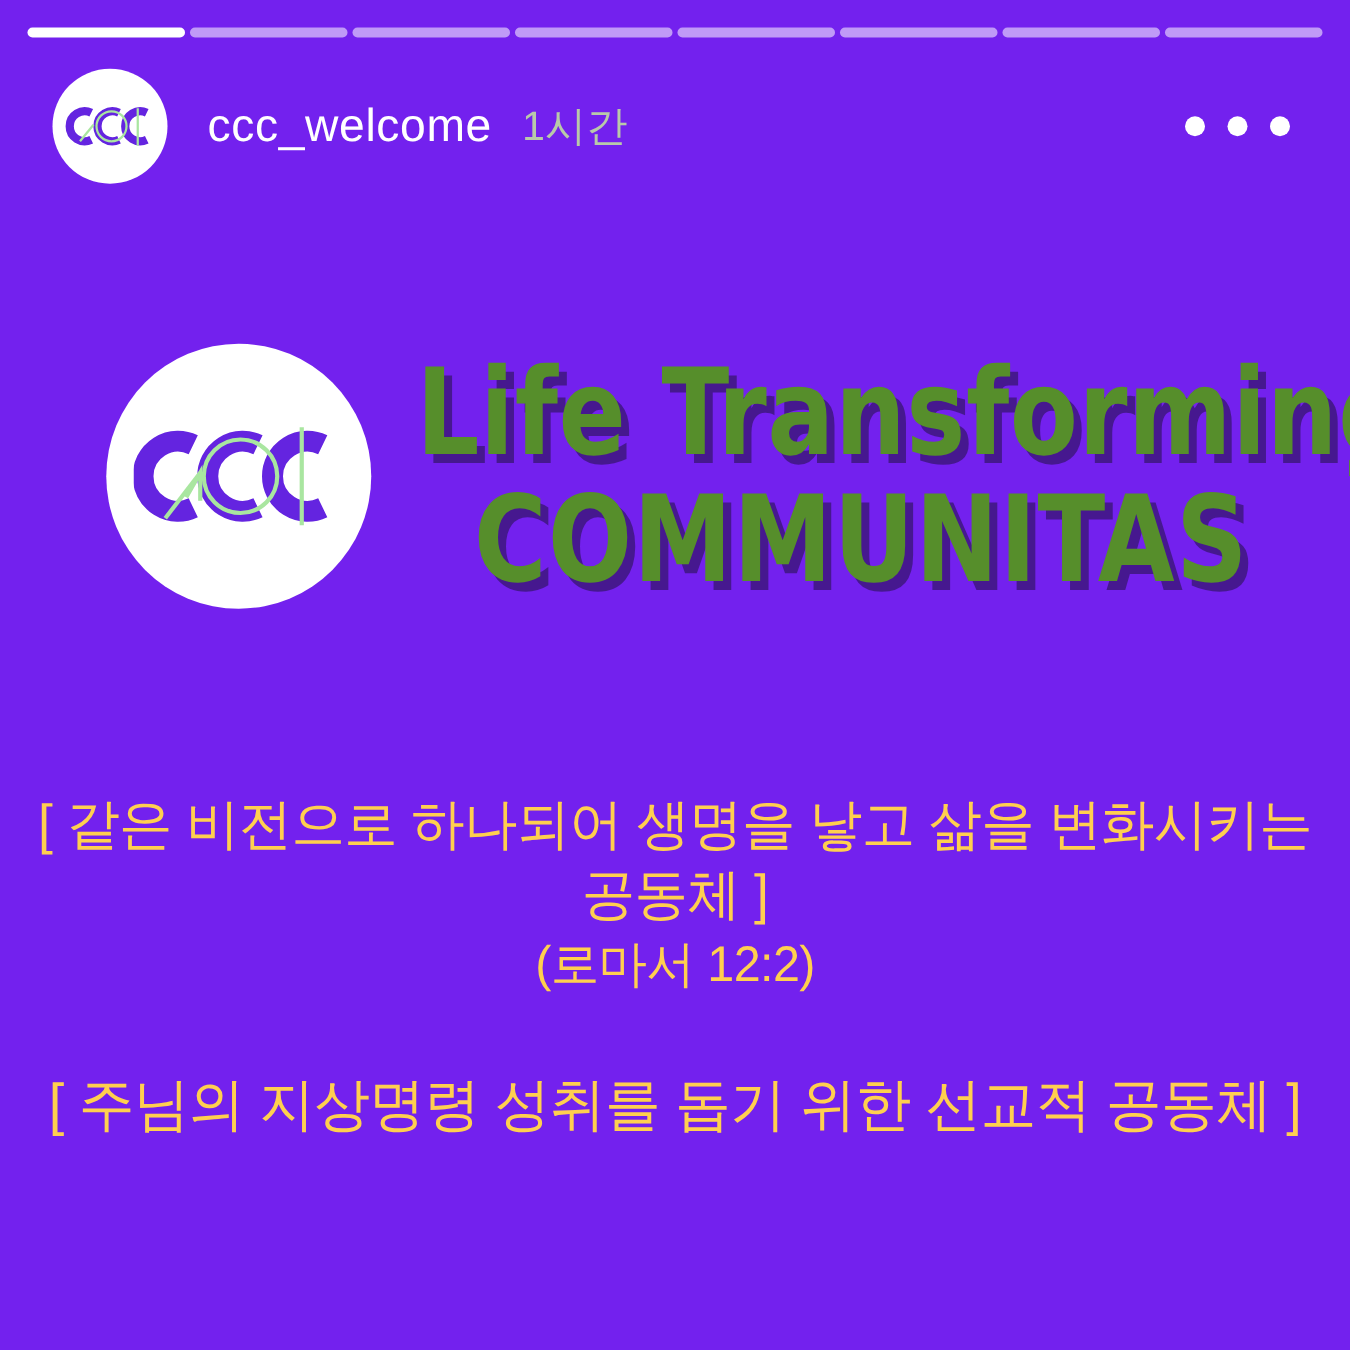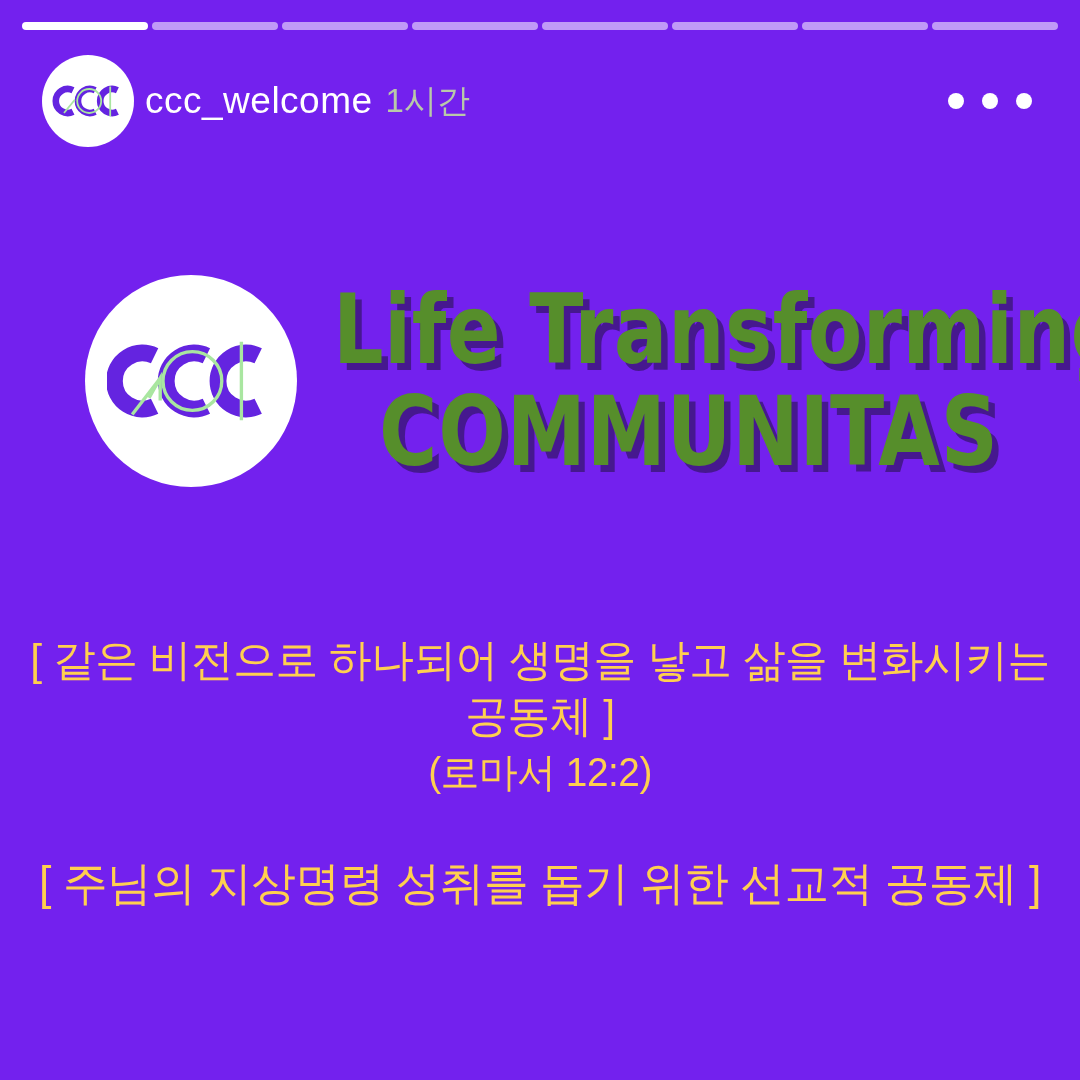--- a/index.html
+++ b/index.html
@@ -56,28 +56,28 @@
     background: #ffffff;
     flex: 0 0 92px;
     display: flex;
     align-items: center;
     justify-content: center;
     overflow: hidden;
   }
   .avatar svg { display: block; }
 
   .username {
-    margin-left: 11px;
+    margin-left: 32px;
     color: #ffffff;
     font-size: 37px;
     letter-spacing: 0.5px;
     white-space: nowrap;
   }
   .timestamp {
-    margin-left: 13px;
+    margin-left: 24px;
     color: #b9c9a9;
     font-size: 33px;
     white-space: nowrap;
   }
   .header-spacer { flex: 1 1 auto; }
 
   .more-menu {
     display: flex;
     align-items: center;
     gap: 18px;

